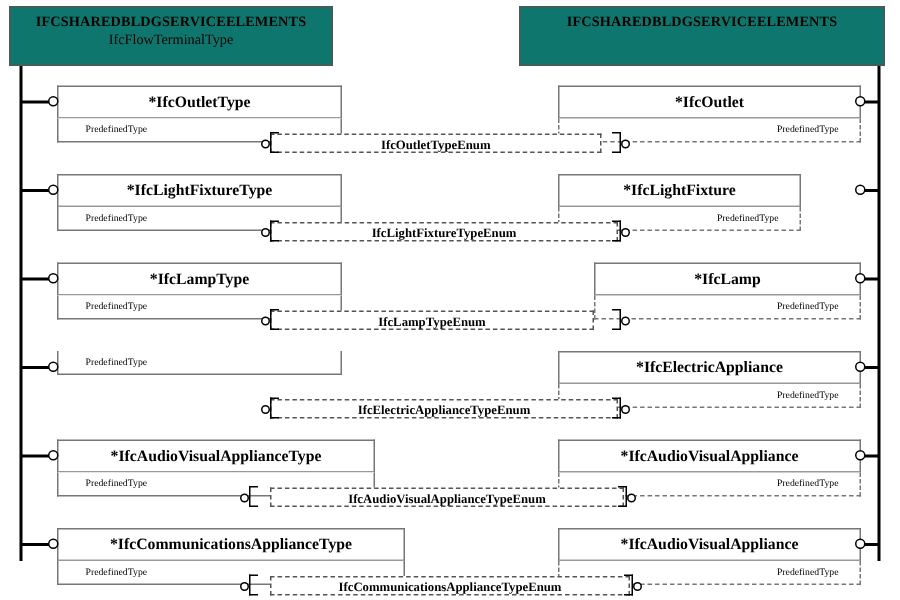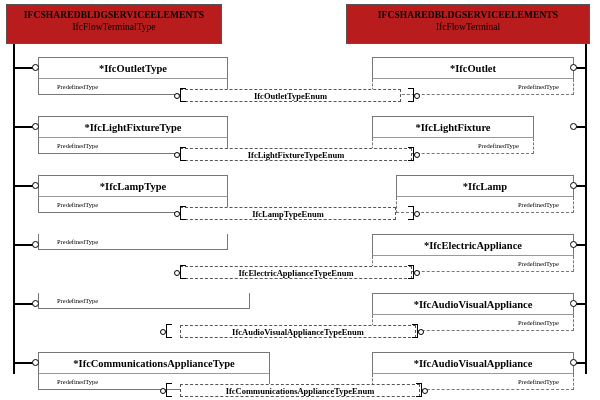--- a/index.html
+++ b/index.html
@@ -8,21 +8,21 @@
     font-family:"Liberation Serif",serif;
     color:#000;
     overflow:hidden;
   }
   #diagram{position:relative;width:600px;height:400px;}
 
   
   .pkg-box{
     position:absolute;
     border:1px solid #555;
-    background:#b91c1c;
+    background:#0f766e;
     box-sizing:border-box;
     text-align:center;
     padding-top:5px;
     line-height:1.25;
   }
   .pkg-box .pkg-ns{
     font-size:9.5px;font-weight:bold;letter-spacing:0.1px;
     white-space:nowrap;
   }
   .pkg-box .pkg-name{
@@ -136,21 +136,20 @@
 
 <div id="diagram">
 
   <div class="pkg-box" style="left:6px;top:4px;width:216px;height:40px;">
     <div class="pkg-ns">IFCSHAREDBLDGSERVICEELEMENTS</div>
     <div class="pkg-name">IfcFlowTerminalType</div>
   </div>
 
   <div class="pkg-box" style="left:346px;top:4px;width:244px;height:40px;">
     <div class="pkg-ns">IFCSHAREDBLDGSERVICEELEMENTS</div>
-    <div class="pkg-name">IfcFlowTerminal</div>
   </div>
 
   <div class="spine" style="left:13px;top:44px;height:330px;"></div>
   <div class="spine" style="left:585px;top:44px;height:330px;"></div>
 
   <div class="branch" style="left:14px;top:67px;width:22px;"></div>
   <div class="circ" style="left:32px;top:64px;"></div>
   <div class="entity left" style="left:38px;top:57px;width:190px;">
     <div class="ent-title">*IfcOutletType</div>
     <div class="ent-attr">
@@ -240,20 +239,21 @@
     <div class="ent-attr">
       <span>PredefinedType</span>
     </div>
   </div>
   <div class="circ" style="left:570px;top:241px;"></div>
   <div class="branch" style="left:576px;top:244px;width:10px;"></div>
 
   <div class="branch" style="left:14px;top:303px;width:22px;"></div>
   <div class="circ" style="left:32px;top:300px;"></div>
   <div class="entity left" style="left:38px;top:293px;width:212px;">
+    <div class="ent-title">*IfcAudioVisualApplianceType</div>
     <div class="ent-attr">
       <span>PredefinedType</span>
     </div>
   </div>
   <div class="ocirc" style="left:160px;top:329px;"></div>
   <div class="bracket" style="left:166px;top:324px;width:6px;height:14px;"></div>
   <div class="enum" style="left:180px;top:325px;width:236px;height:13px;">
     <span>IfcAudioVisualApplianceTypeEnum</span>
   </div>
   <div class="bracket-r" style="left:412px;top:324px;width:6px;height:14px;"></div>

